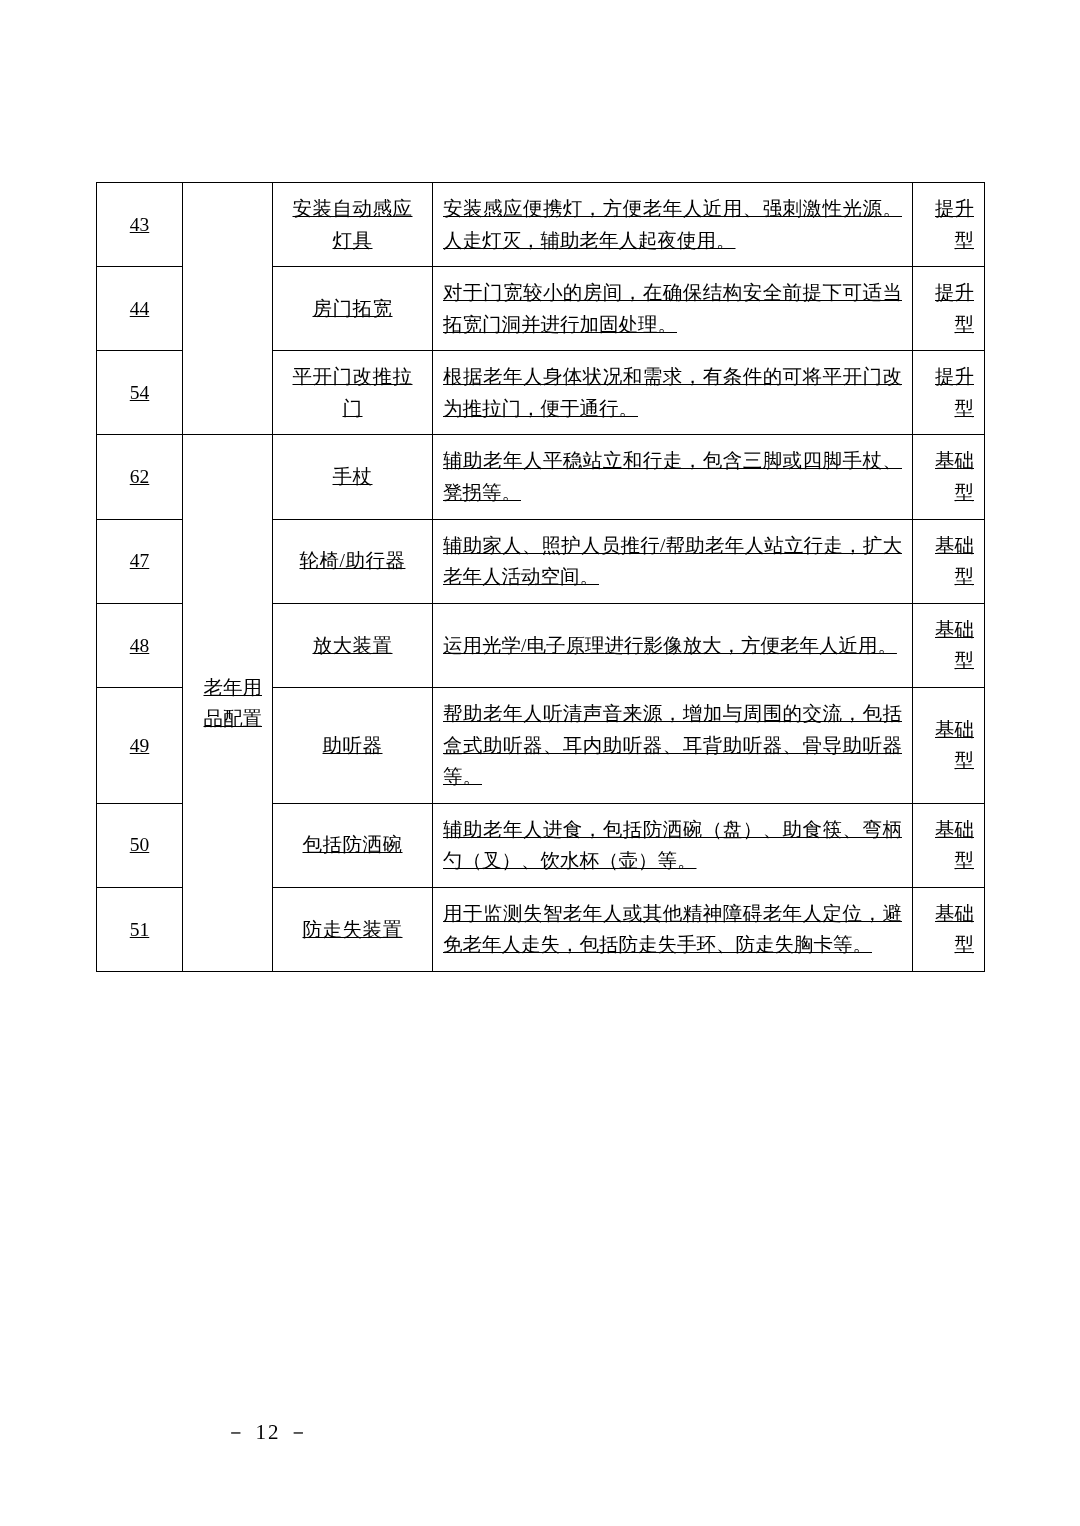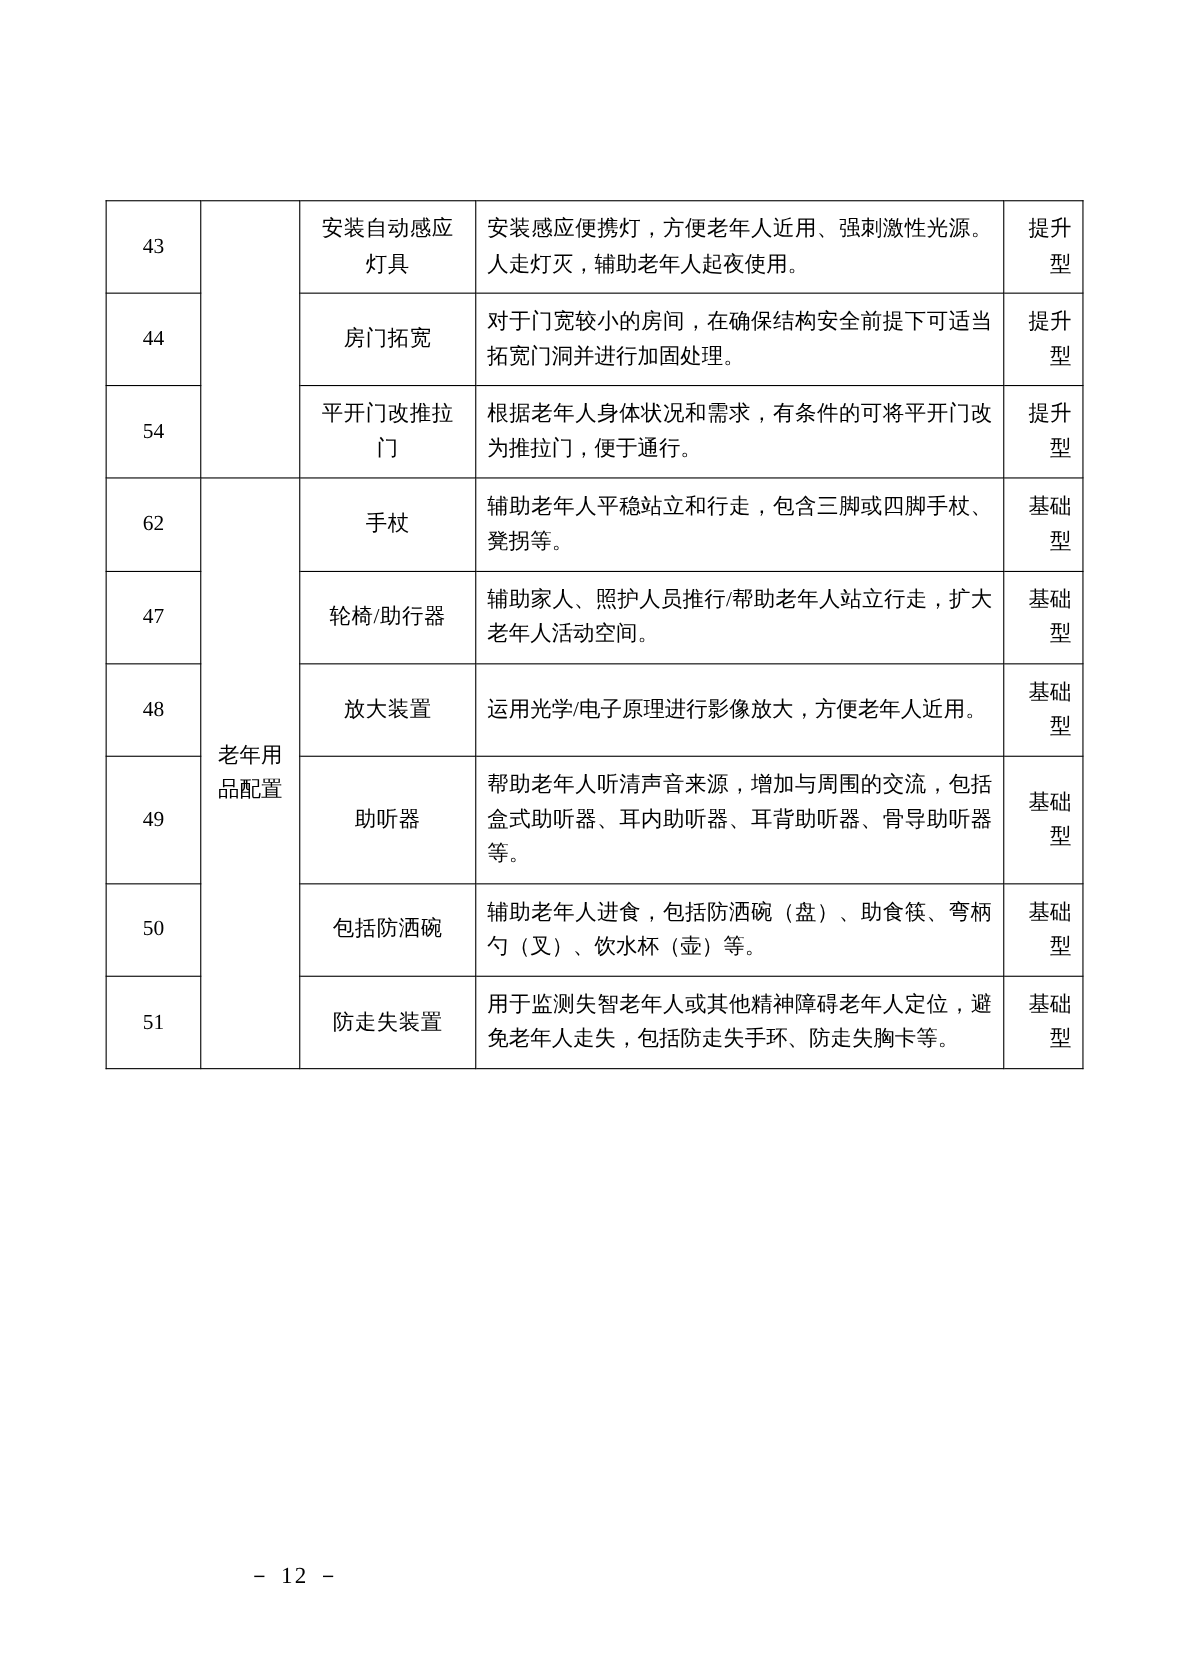--- a/index.html
+++ b/index.html
@@ -24,37 +24,38 @@
   .table-wrap {
     position: absolute;
     left: 96px;
     top: 182px;
     width: 888px;
   }
   table.doc-table {
     border-collapse: collapse;
     table-layout: fixed;
     width: 888px;
+    text-decoration: underline;
   }
   table.doc-table td {
     border: 1px solid #000000;
     vertical-align: middle;
     padding: 10px 10px;
     font-size: 19.5px;
     line-height: 1.62;
     font-family: "Liberation Serif", "DejaVu Serif", serif;
   }
   .col-no   { width: 86px;  text-align: center; }
   .col-cat  { width: 90px;  text-align: center; }
   .col-item { width: 160px; text-align: center; }
   .col-desc { width: 480px; text-align: left; }
   .col-type { width: 72px;  text-align: right; }
 
   .cat-cell {
-    text-align: center;
+    text-align: right;
     line-height: 1.7;
   }
   .desc-cell {
     text-align: justify;
     text-justify: inter-ideograph;
     padding-left: 12px;
     padding-right: 12px;
   }
   .item-cell {
     letter-spacing: 0.5px;

